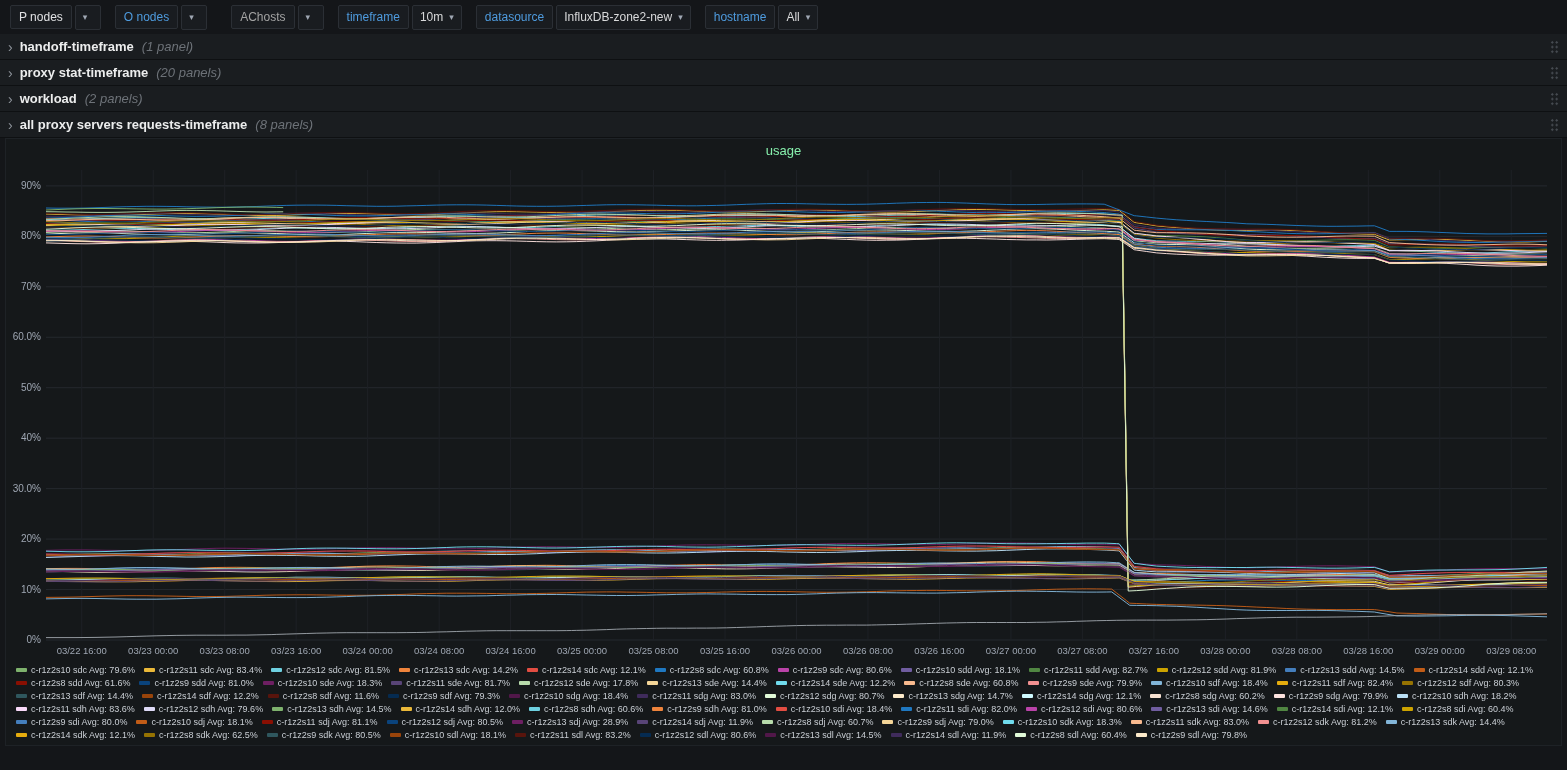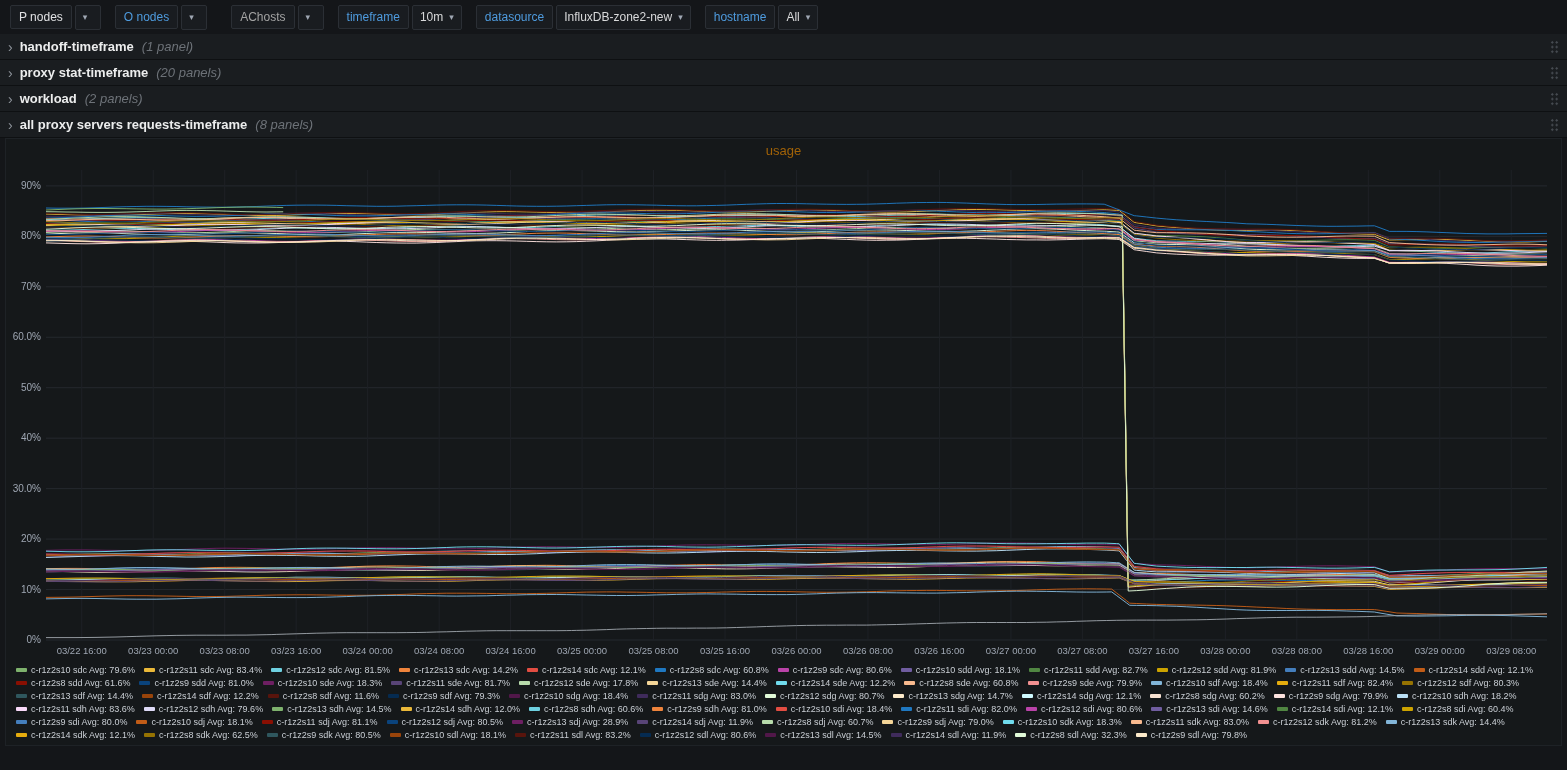--- a/index.html
+++ b/index.html
@@ -17,21 +17,21 @@
   
   .dash-row{display:flex;align-items:center;height:25px;background:#1a1d20;border-bottom:1px solid #0e1012;padding:0 8px;cursor:pointer}
   .dash-row.expanded{background:transparent;border-bottom:none;height:24px}
   .chev{color:#8e949b;margin-right:7px;font-size:14px;display:inline-block;line-height:14px}
   .chev.rot{transform:rotate(90deg)}
   .row-title{font-size:13px;font-weight:700;color:#eceded;white-space:nowrap}
   .row-meta{font-size:13px;font-style:italic;color:#6d7278;margin-left:8px}
   .grip{margin-left:auto;width:9px;height:14px;background-image:radial-gradient(circle,#484d53 1px,transparent 1.3px);background-size:4.5px 4.7px;cursor:grab}
   
   .panel{margin:0 5px;background:#15181a;border:1px solid #1e2226}
-  .panel-title{text-align:center;font-size:13px;font-weight:500;color:#a16207;padding:4px 0 2px;cursor:pointer}
+  .panel-title{text-align:center;font-size:13px;font-weight:500;color:#86efac;padding:4px 0 2px;cursor:pointer}
   .chart{position:relative;line-height:0}
   
   .legend{padding:3px 10px 4px;font-size:9px;line-height:12px;color:#c9ced4}
   .legend-item{display:inline-flex;align-items:center;margin-right:9px;cursor:pointer;white-space:nowrap}
   .legend-dash{display:inline-block;width:11px;height:4px;border-radius:1px;margin-right:4px;flex:none}
   .legend-name{color:#c9ced4}
 </style>
 </head>
 <body>
 
@@ -447,18 +447,18 @@
         <span class="legend-dash" style="background: rgb(5, 43, 81);"></span>
         <span class="legend-name">c-r1z2s12 sdl Avg: 80.6%</span>
       </span><span class="legend-item">
         <span class="legend-dash" style="background: rgb(81, 23, 73);"></span>
         <span class="legend-name">c-r1z2s13 sdl Avg: 14.5%</span>
       </span><span class="legend-item">
         <span class="legend-dash" style="background: rgb(63, 43, 91);"></span>
         <span class="legend-name">c-r1z2s14 sdl Avg: 11.9%</span>
       </span><span class="legend-item">
         <span class="legend-dash" style="background: rgb(224, 249, 215);"></span>
-        <span class="legend-name">c-r1z2s8 sdl Avg: 32.3%</span>
+        <span class="legend-name">c-r1z2s8 sdl Avg: 60.4%</span>
       </span><span class="legend-item">
         <span class="legend-dash" style="background: rgb(252, 234, 202);"></span>
         <span class="legend-name">c-r1z2s9 sdl Avg: 79.8%</span>
       </span></div>
 </div>
 
 </body></html>

